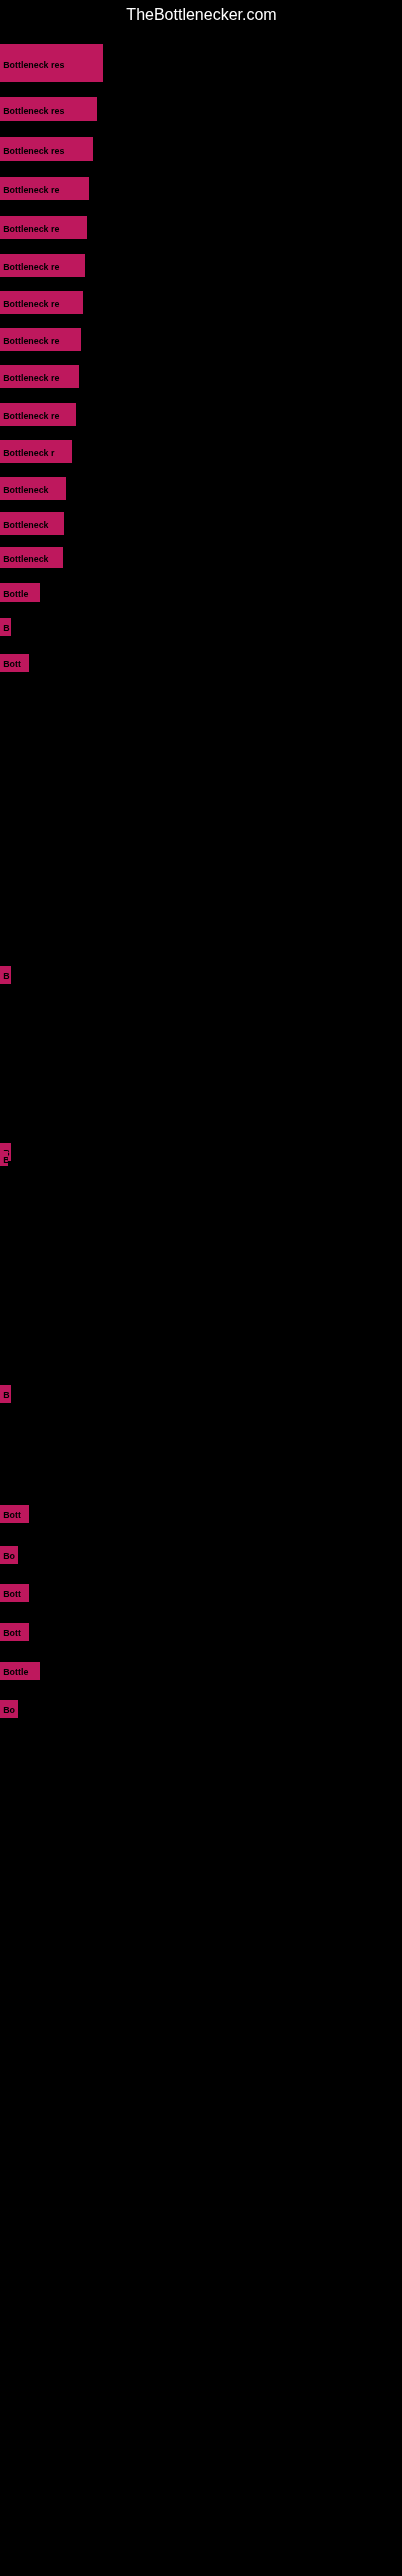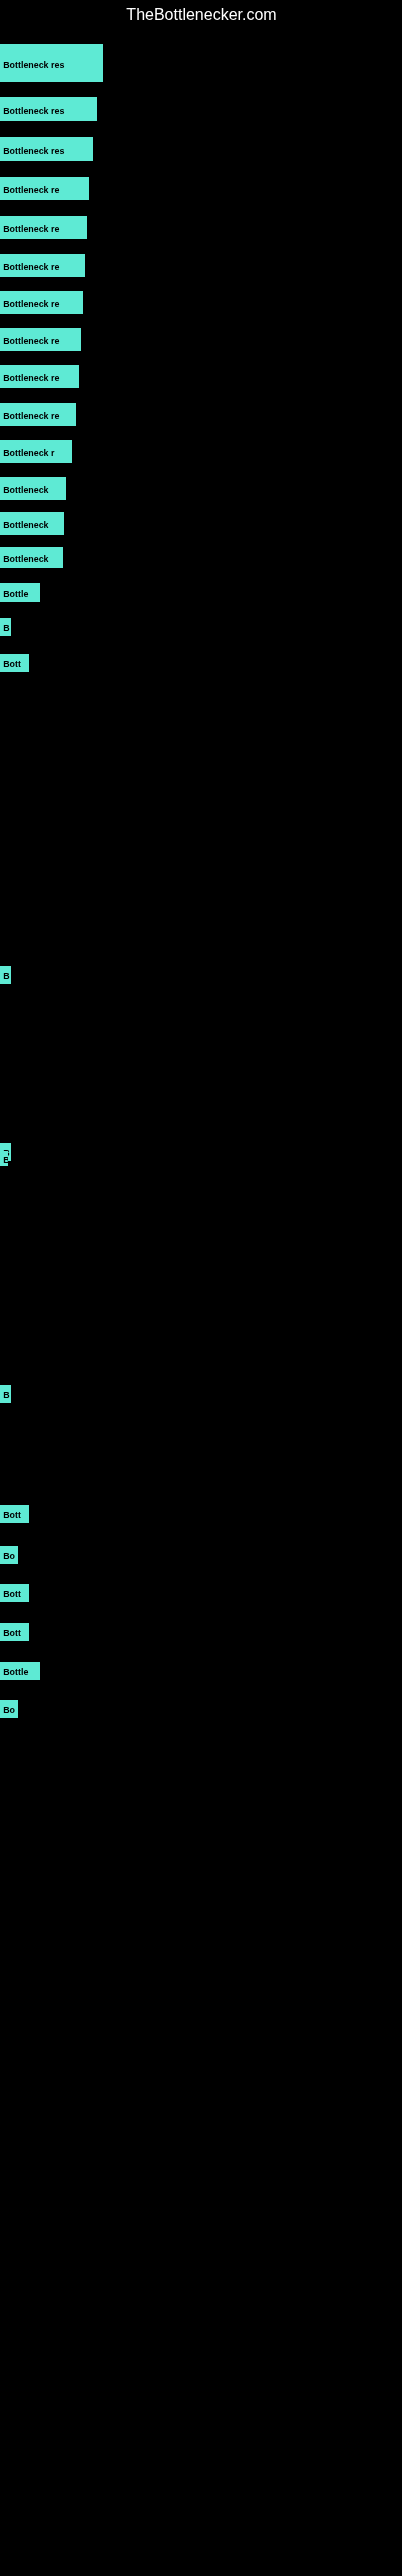--- a/index.html
+++ b/index.html
@@ -18,21 +18,21 @@
       position: absolute;
       top: 6.4px;
       left: 50%;
       transform: translateX(-50%);
       color: #ffffff;
       font-size: 16px;
       white-space: nowrap;
     }
     .bottleneck-badge {
       position: absolute;
-      background-color: #5eead4;
+      background-color: #be185d;
       color: #000000;
       font-size: 8.9px;
       font-weight: bold;
       padding: 1.6px 3.2px;
       white-space: nowrap;
       overflow: hidden;
     }
   </style>
 </head>
 <body>

